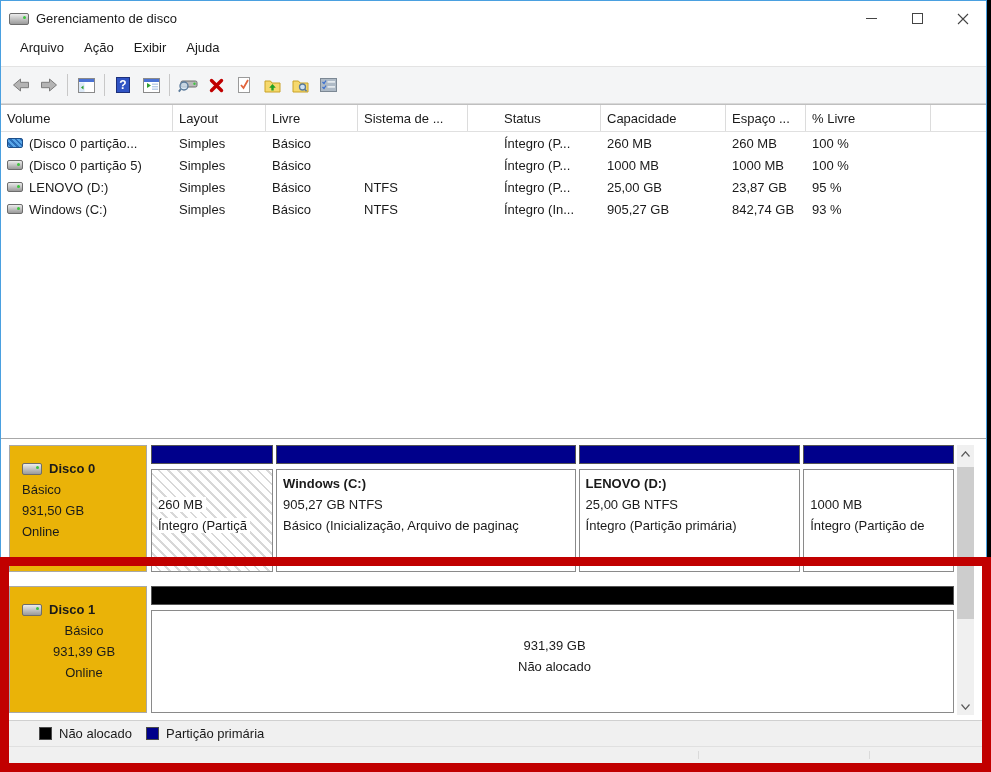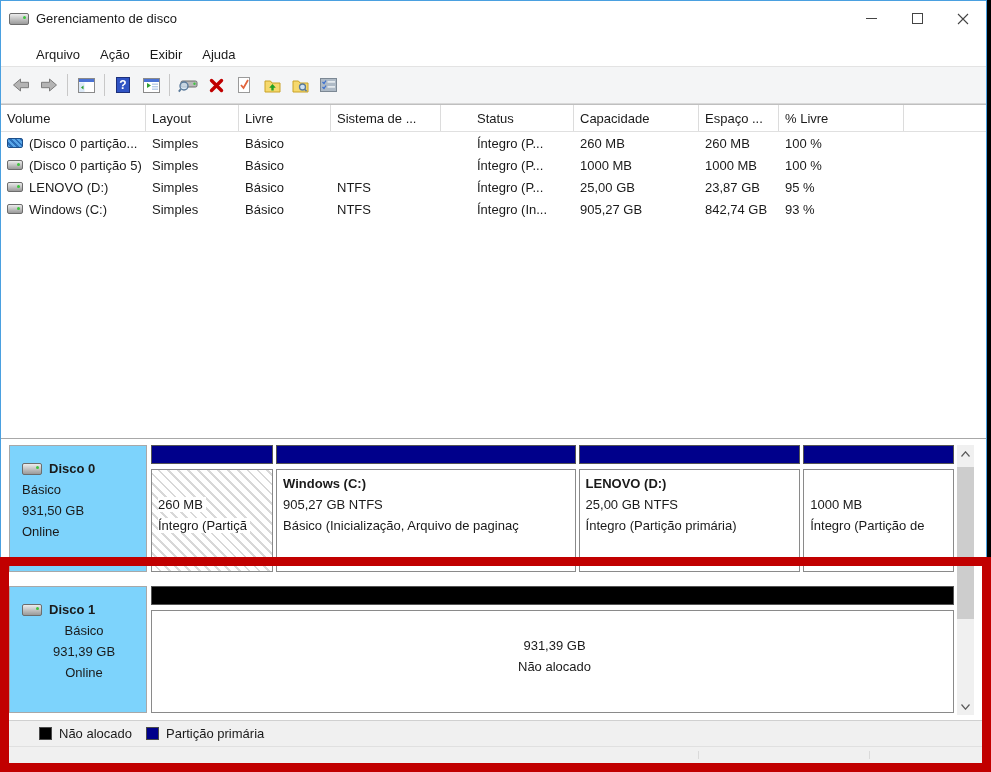--- a/index.html
+++ b/index.html
@@ -19,44 +19,44 @@
   .wbtn{width:46px;height:100%;display:flex;align-items:center;justify-content:center;}
   .wbtn svg{display:block;}
   
   .hdd{display:inline-block;width:18px;height:10px;background:linear-gradient(#ececec,#9a9a9a);
        border:1px solid #6d6d6d;border-radius:2px;position:relative;flex:0 0 auto;}
   .hdd::after{content:'';position:absolute;right:2px;top:2px;width:3px;height:3px;background:#3ec43e;border-radius:50%;}
   .hdd.small{width:14px;height:8px;}
   .hdd.efi{background:repeating-linear-gradient(45deg,#58a6e8 0 2px,#2a6db8 2px 4px);border-color:#1d4f8a;}
   .hdd.efi::after{display:none;}
   
-  .menubar{height:30px;display:flex;align-items:flex-end;padding-left:25px;background:#fff;flex:0 0 auto;}
+  .menubar{height:30px;display:flex;align-items:flex-start;padding-left:9px;background:#fff;flex:0 0 auto;}
   .menu-item{padding:4px 10px;}
   
   .toolbar{height:36px;display:flex;align-items:center;background:#f4f5f6;border-top:1px solid #e3e3e3;
            border-bottom:1px solid #d8d8d8;padding-left:6px;flex:0 0 auto;}
   .tbtn{width:26px;height:26px;display:flex;align-items:center;justify-content:center;margin:0 1px;}
   .tsep{width:1px;height:22px;background:#c8c8c8;margin:0 4px;}
   
   .listpane{flex:0 0 333px;background:#fff;border-top:1px solid #bfbfbf;overflow:hidden;}
   .lrow{display:flex;height:22px;align-items:center;}
   .lrow.header{height:26px;border-bottom:1px solid #e0e0e0;color:#1a1a1a;}
   .lcell{height:100%;display:flex;align-items:center;padding:0 6px;box-sizing:border-box;
          white-space:nowrap;overflow:hidden;flex:0 0 auto;}
   .lrow.header .lcell{border-right:1px solid #dcdcdc;}
-  .c0{width:145px;} .c1{width:93px;} .c2{width:92px;} .c3{width:110px;}
+  .c0{width:172px;} .c1{width:93px;} .c2{width:92px;} .c3{width:110px;}
   .c4{width:103px;margin-left:30px;} .c5{width:125px;} .c6{width:80px;} .c7{width:125px;}
   .cfill{flex:1 1 auto;border-right:none !important;}
   .lcell .hdd.small{margin-right:6px;}
   
   .graphpane{flex:0 0 282px;background:#fff;border-top:1px solid #a8a8a8;position:relative;box-sizing:border-box;}
   .disk-row{position:absolute;left:8px;right:32px;height:127px;display:flex;}
   .disk-row.d0{top:6px;}
   .disk-row.d1{top:147px;text-align:center;}
-  .disk-info{width:138px;flex:0 0 auto;background:#7dd3fc;border:1px solid #a8a8a8;
+  .disk-info{width:138px;flex:0 0 auto;background:#eab308;border:1px solid #a8a8a8;
              box-sizing:border-box;padding:12px 0 12px 12px;line-height:21px;}
   .disk-info .dname{display:flex;align-items:center;gap:7px;font-weight:bold;}
   .parts{flex:1 1 auto;margin-left:4px;display:flex;}
   .part{display:flex;flex-direction:column;box-sizing:border-box;margin-right:3px;}
   .part:last-child{margin-right:0;}
   .pw0{width:15.2%;} .pw1{width:37.3%;} .pw2{width:27.6%;} .pw3{flex:1;}
   .pwfull{width:100%;}
   .pbar{height:19px;background:#00008b;border:1px solid #555;box-sizing:border-box;flex:0 0 auto;}
   .pbar.unalloc{background:#000;}
   .pbody{flex:1 1 auto;margin-top:5px;background:#fff;border:1px solid #8a8a8a;

